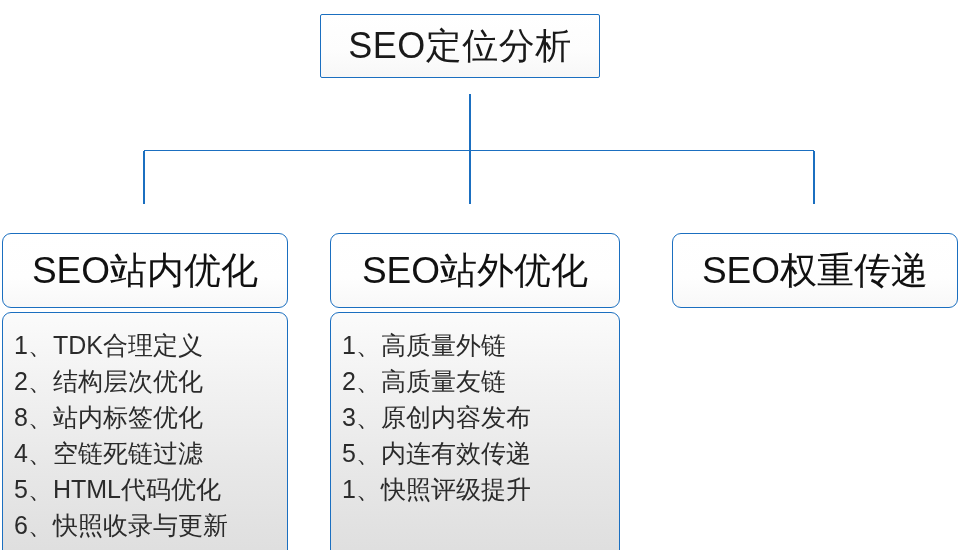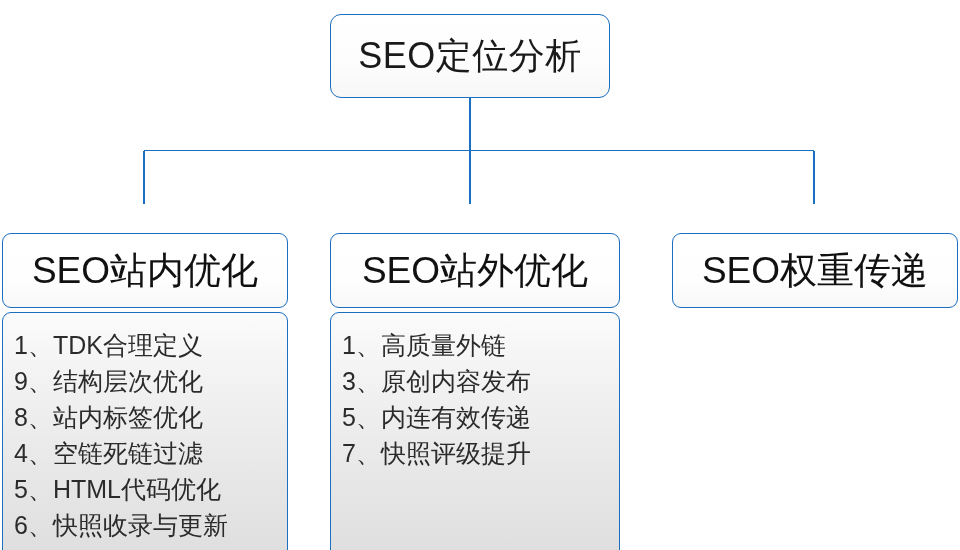--- a/index.html
+++ b/index.html
@@ -29,27 +29,27 @@
     left: 0;
     top: 0;
     width: 960px;
     height: 550px;
     pointer-events: none;
   }
 
   
   .root-node {
     position: absolute;
-    left: 330px;
+    left: 320px;
     top: 14px;
     width: 280px;
-    height: 84px;
+    height: 64px;
     box-sizing: border-box;
     border: 1.6px solid #1b6fc0;
-    border-radius: 11px;
+    border-radius: 2px;
     background: linear-gradient(180deg, #ffffff 0%, #fdfdfd 55%, #f7f7f7 100%);
     display: flex;
     align-items: center;
     justify-content: center;
   }
   .root-title {
     font-size: 36px;
     color: #1a1a1a;
     letter-spacing: 0.5px;
     line-height: 1;
@@ -133,39 +133,40 @@
     <span class="root-title">SEO定位分析</span>
   </div>
 
   <div class="branch col-0">
     <div class="branch-head">
       <span class="branch-title">SEO站内优化</span>
     </div>
     <div class="branch-body">
       <ul class="branch-list">
         <li>1、TDK合理定义</li>
-        <li>9、结构层次优化</li>
+        <li>2、结构层次优化</li>
         <li>8、站内标签优化</li>
         <li>4、空链死链过滤</li>
         <li>5、HTML代码优化</li>
         <li>6、快照收录与更新</li>
       </ul>
     </div>
   </div>
 
   <div class="branch col-1">
     <div class="branch-head">
       <span class="branch-title">SEO站外优化</span>
     </div>
     <div class="branch-body">
       <ul class="branch-list">
         <li>1、高质量外链</li>
+        <li>2、高质量友链</li>
         <li>3、原创内容发布</li>
         <li>5、内连有效传递</li>
-        <li>7、快照评级提升</li>
+        <li>1、快照评级提升</li>
       </ul>
     </div>
   </div>
 
   <div class="branch col-2">
     <div class="branch-head">
       <span class="branch-title">SEO权重传递</span>
     </div>
   </div>
 

